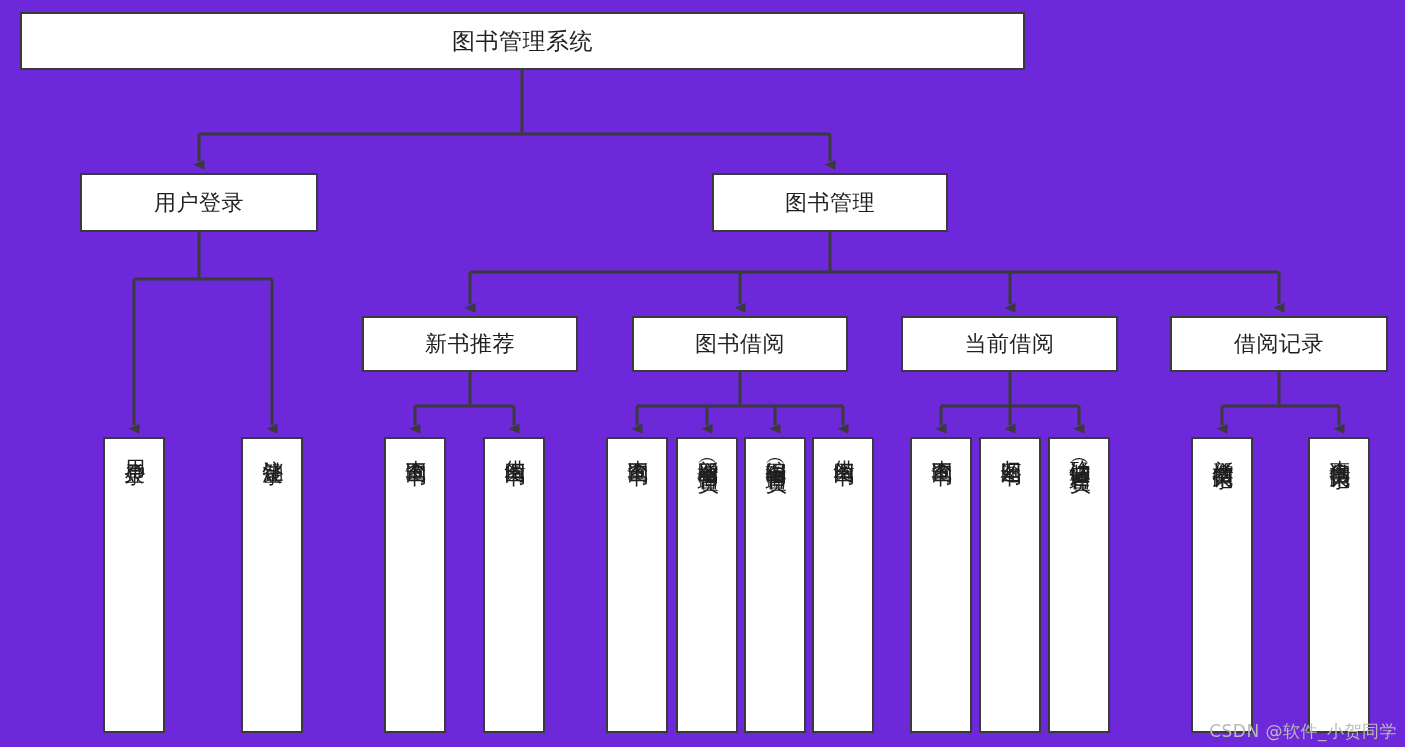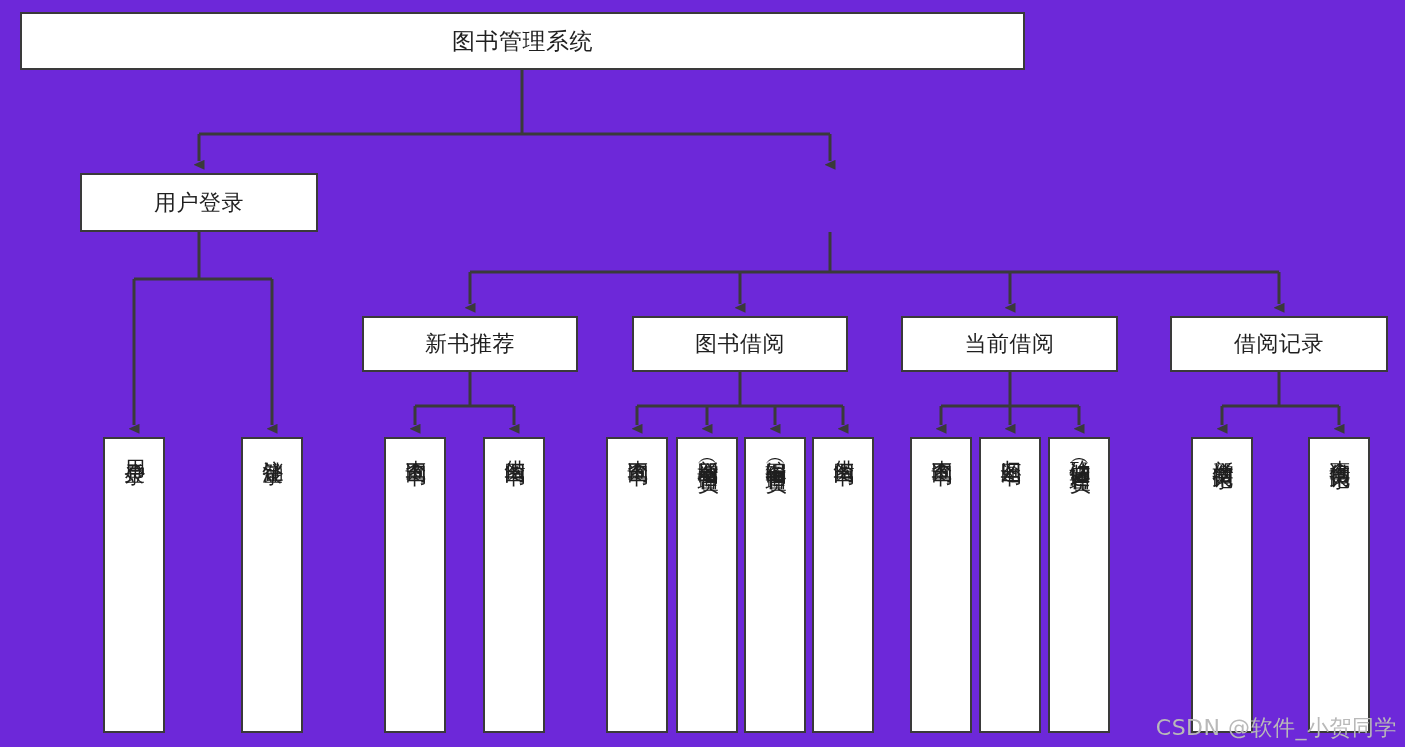--- a/index.html
+++ b/index.html
@@ -61,21 +61,21 @@
     font-size: 21px;
     line-height: 1.14;
     letter-spacing: 2px;
     white-space: nowrap;
     margin: 0 auto;
   }
   .watermark {
     position: absolute;
     right: 8px;
     bottom: 4px;
-    font-size: 22px;
+    font-size: 17px;
     color: #b9b9b9;
     white-space: nowrap;
     letter-spacing: 0.5px;
   }
 </style>
 </head>
 <body>
 
 <div id="canvas">
 
@@ -131,20 +131,23 @@
   </svg>
 
   <div class="node h root" style="left:20px; top:12px; width:1005px; height:58px;">
     <span class="node-label">图书管理系统</span>
   </div>
 
   <div class="node h" style="left:80px; top:173px; width:238px; height:59px;">
     <span class="node-label">用户登录</span>
   </div>
 
+  <div class="node h" style="left:712px; top:173px; width:236px; height:59px;">
+    <span class="node-label">图书管理</span>
+  </div>
 
   <div class="node h" style="left:632px; top:316px; width:216px; height:56px;">
     <span class="node-label">图书借阅</span>
   </div>
 
   <div class="node h" style="left:362px; top:316px; width:216px; height:56px;">
     <span class="node-label">新书推荐</span>
   </div>
 
   <div class="node h" style="left:901px; top:316px; width:217px; height:56px;">

